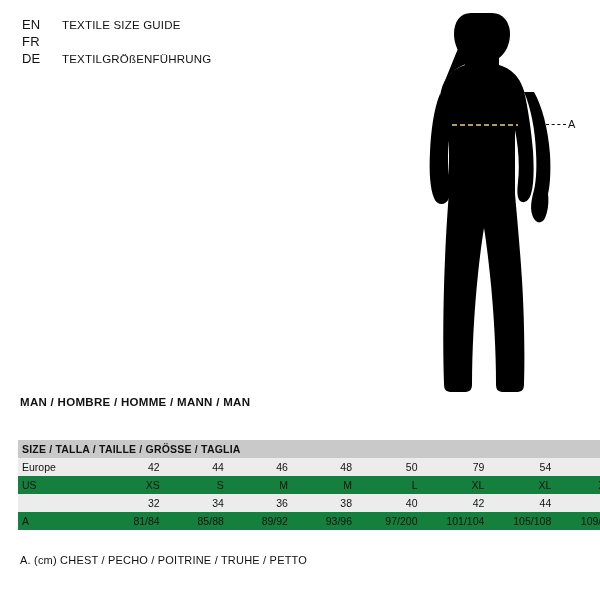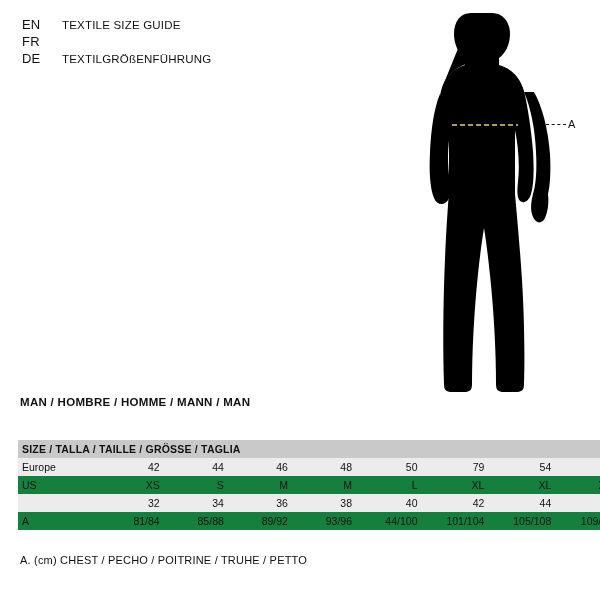--- a/index.html
+++ b/index.html
@@ -265,21 +265,21 @@
         <td class="cell">44</td>
         <td class="cell">46</td>
       </tr>
 
       <tr class="row-dark">
         <td class="col-label">A</td>
         <td class="cell">81/84</td>
         <td class="cell">85/88</td>
         <td class="cell">89/92</td>
         <td class="cell">93/96</td>
-        <td class="cell">44/100</td>
+        <td class="cell">97/200</td>
         <td class="cell">101/104</td>
         <td class="cell">105/108</td>
         <td class="cell">109/112</td>
       </tr>
     </tbody>
   </table>
 
   <div class="footnote">A. (cm) CHEST / PECHO / POITRINE / TRUHE / PETTO</div>
 
 </div>

